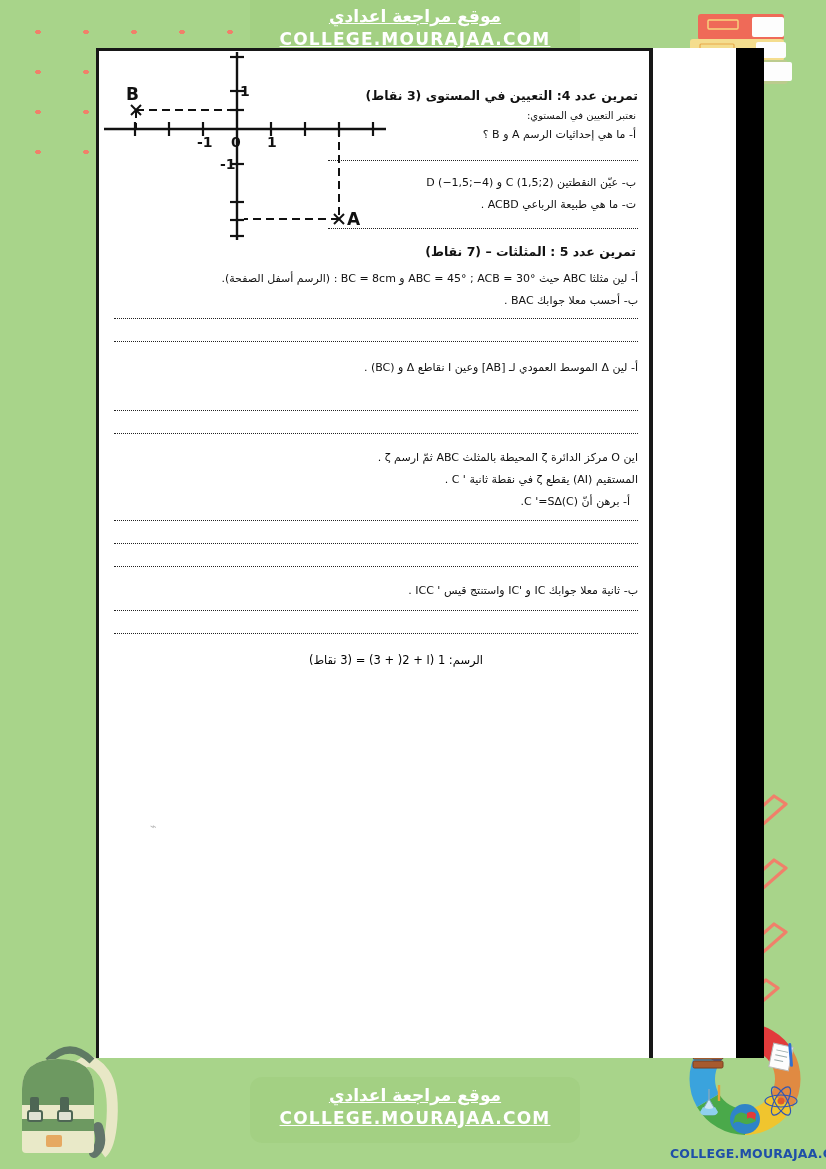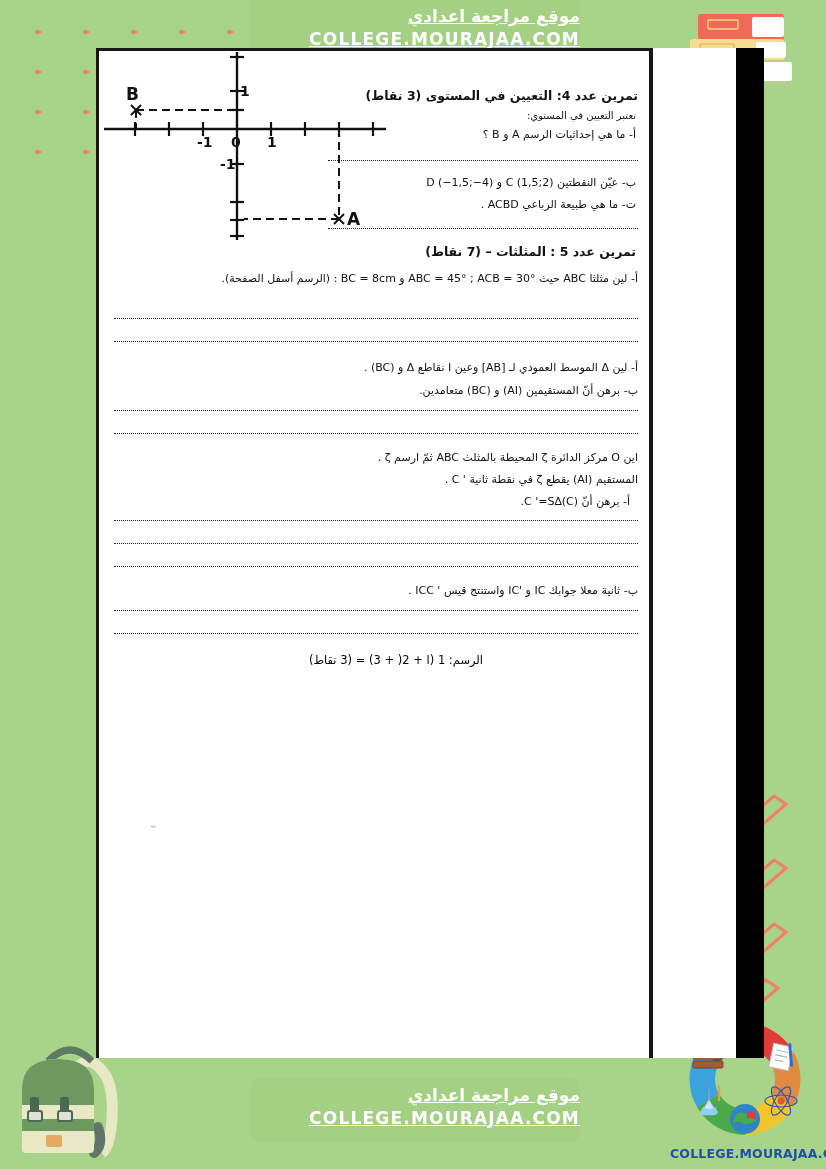--- a/index.html
+++ b/index.html
@@ -29,21 +29,21 @@
   .dots2{
     position:absolute;left:0;top:0;width:96px;height:190px;
     background-image:radial-gradient(#f0806a 2.6px, rgba(0,0,0,0) 2.9px);
     background-size:48px 40px;background-position:14px 12px;
   }
 
   
   .ribbon{
     position:absolute;background:#a3d083;
     border-bottom-left-radius:12px;border-bottom-right-radius:12px;
-    text-align:right;color:#ffffff;
+    text-align:center;color:#ffffff;
   }
   .ribbon-top{left:250px;top:0;width:330px;height:58px;padding-top:4px;}
   .ribbon-bottom{
     left:250px;bottom:26px;width:330px;height:60px;padding-top:6px;
     border-radius:12px;
   }
   .rb-ar{
     font-family:"DejaVu Sans", sans-serif;
     font-size:17px;font-weight:bold;color:#fff;
     text-decoration:underline;letter-spacing:.5px;line-height:24px;
@@ -280,26 +280,26 @@
     <div class="dotline" style="left:232px;top:112px;width:310px;"></div>
 
     <div class="ar line" style="left:220px;top:128px;width:320px;">ب‌- عيّن النقطتين C (1,5;2) و D (−1,5;−4)</div>
     <div class="ar line" style="left:220px;top:150px;width:320px;">ت‌- ما هي طبيعة الرباعي ACBD .</div>
 
     <div class="dotline" style="left:232px;top:180px;width:310px;"></div>
 
     <div class="ar exhead" style="left:220px;top:196px;width:320px;">تمرين عدد 5 : المثلثات – (7 نقاط)</div>
 
     <div class="ar line" style="left:16px;top:224px;width:526px;">أ- لين مثلثا ABC حيث ABC = 45° ; ACB = 30° و BC = 8cm : (الرسم أسفل الصفحة).</div>
+    <div class="ar line" style="left:16px;top:246px;width:526px;">ب- أحسب معلا جوابك BAC .</div>
 
     <div class="dotline" style="left:18px;top:270px;width:524px;"></div>
     <div class="dotline" style="left:18px;top:293px;width:524px;"></div>
 
     <div class="ar line" style="left:16px;top:313px;width:526px;">أ- لين Δ الموسط العمودي لـ [AB] وعين I نقاطع Δ و (BC) .</div>
-    <div class="ar line" style="left:16px;top:336px;width:526px;">ب- برهن أنّ المستقيمين (AI) و (BC) متعامدين.</div>
 
     <div class="dotline" style="left:18px;top:362px;width:524px;"></div>
     <div class="dotline" style="left:18px;top:385px;width:524px;"></div>
 
     <div class="ar line" style="left:16px;top:425px;width:526px;">المستقيم (AI) يقطع ζ في نقطة ثانية ' C .</div>
     <div class="ar line" style="left:16px;top:403px;width:526px;">اين O مركز الدائرة ζ المحيطة بالمثلث ABC ثمّ ارسم ζ .</div>
     <div class="ar line" style="left:8px;top:447px;width:526px;">أ- برهن أنّ C '=S∆(C).</div>
 
     <div class="dotline" style="left:18px;top:472px;width:524px;"></div>
     <div class="dotline" style="left:18px;top:495px;width:524px;"></div>

